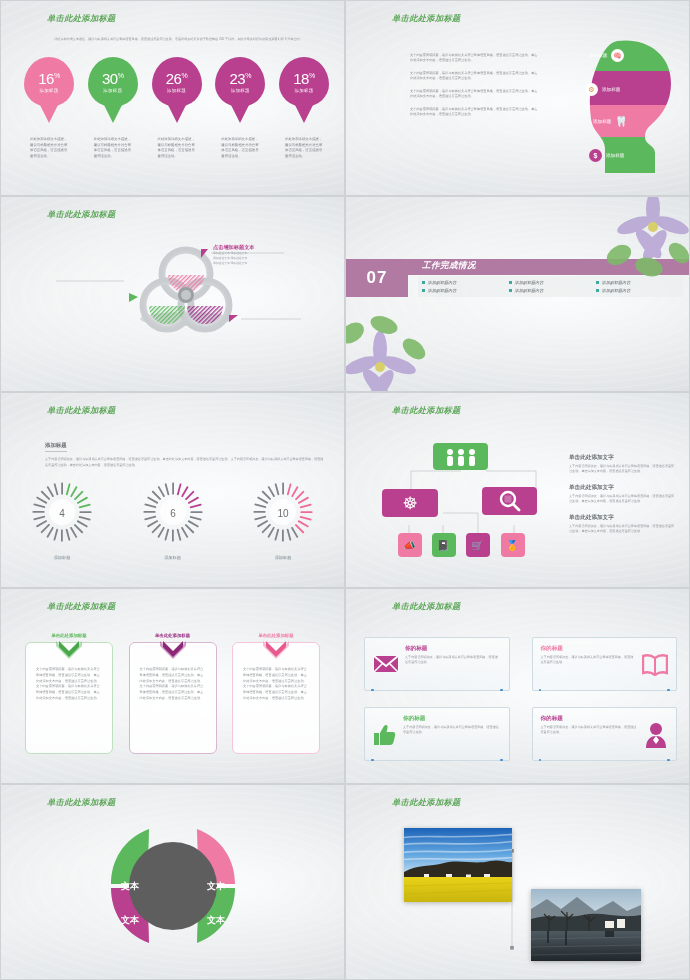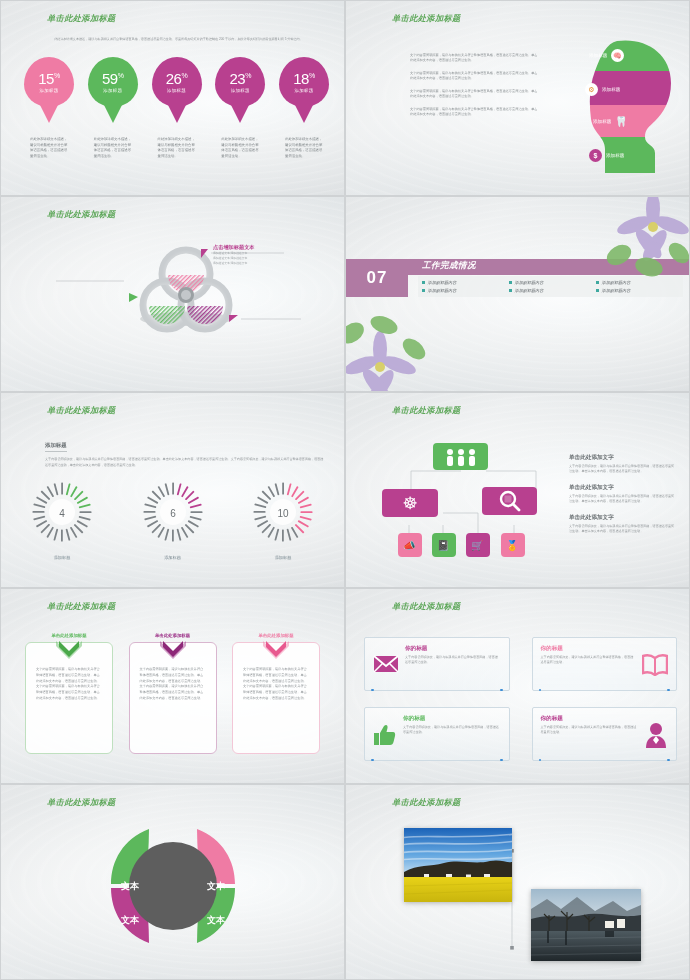--- a/index.html
+++ b/index.html
@@ -117,29 +117,29 @@
 
 <div class="grid">
 
   <div class="slide">
     <div class="stitle">单击此处添加标题</div>
     <div class="s1-intro">此处添加详细文本描述，建议与标题相关并符合整体语言风格，语言描述尽量简洁生动。尽量将每页幻灯片的字数控制在 200 字以内，据统计每页幻灯片的最佳观看时间 5 分钟之内。</div>
     <div class="pins">
 
       <div class="pin">
         <div class="pinhead" style="background:#ef7ba4;color:#ef7ba4">
-          <div class="pinpct"><span>15</span><sup>%</sup></div>
+          <div class="pinpct"><span>16</span><sup>%</sup></div>
           <div class="pinlbl">添加标题</div>
         </div>
         <div class="pintxt">此处添加详细文本描述，建议与标题相关并符合整体语言风格，语言描述尽量简洁生动。</div>
       </div>
 
       <div class="pin">
         <div class="pinhead" style="background:#5cb85c;color:#5cb85c">
-          <div class="pinpct"><span>59</span><sup>%</sup></div>
+          <div class="pinpct"><span>30</span><sup>%</sup></div>
           <div class="pinlbl">添加标题</div>
         </div>
         <div class="pintxt">此处添加详细文本描述，建议与标题相关并符合整体语言风格，语言描述尽量简洁生动。</div>
       </div>
 
       <div class="pin">
         <div class="pinhead" style="background:#b8408f;color:#b8408f">
           <div class="pinpct"><span>26</span><sup>%</sup></div>
           <div class="pinlbl">添加标题</div>
         </div>

